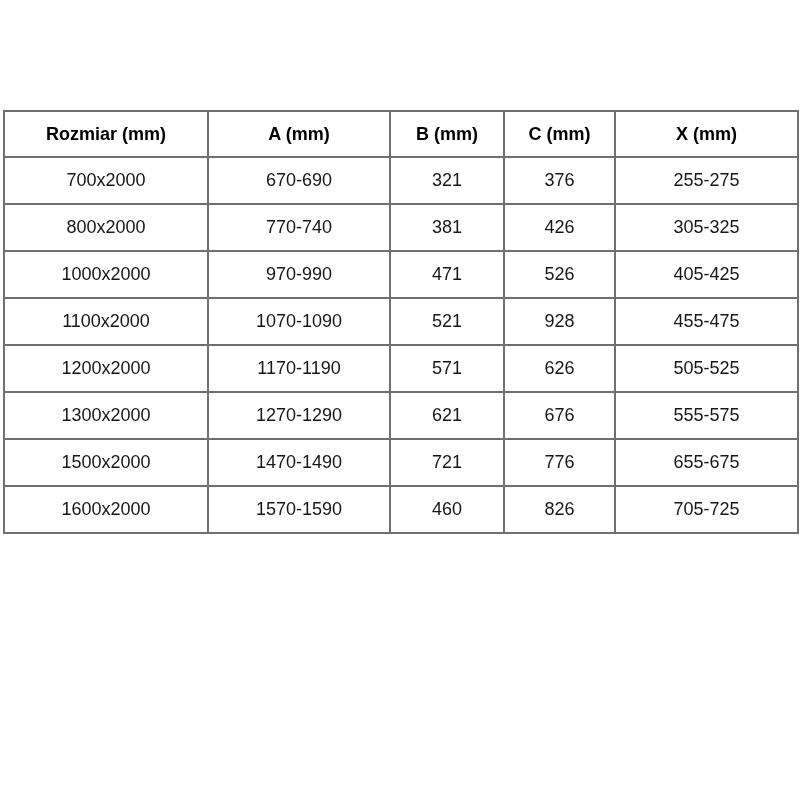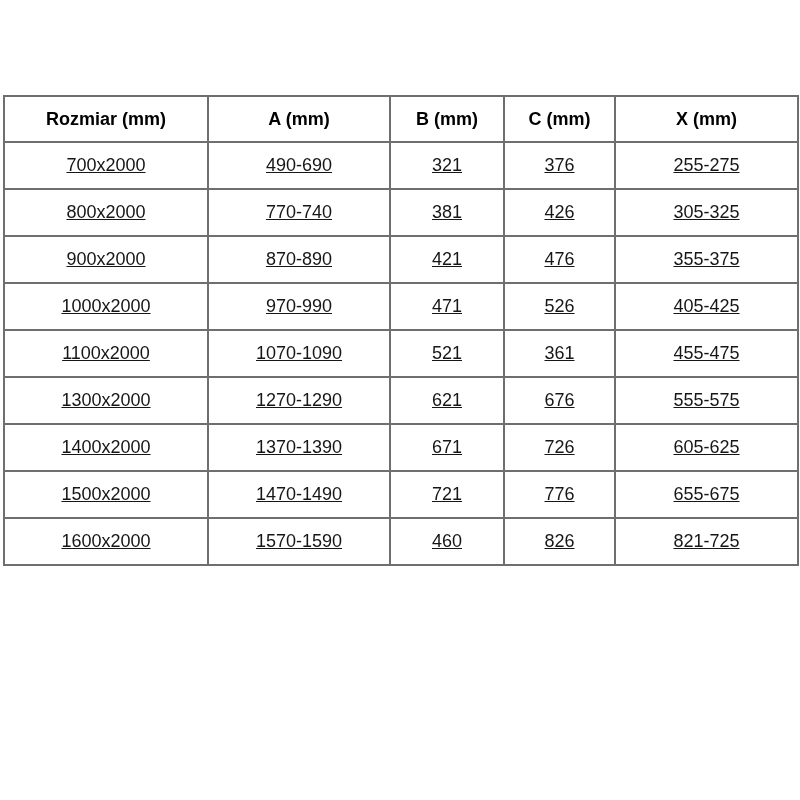--- a/index.html
+++ b/index.html
@@ -16,21 +16,21 @@
   .page{
     position:relative;
     width:800px;
     height:800px;
     background:var(--bg);
     overflow:hidden;
   }
   table.size-table{
     position:absolute;
     left:3px;
-    top:95px;
+    top:110px;
     width:794px;
     border-collapse:collapse;
     table-layout:fixed;
     color:var(--text-color);
     padding-left:36px;
   }
   table.size-table th,
   table.size-table td{
     border:2px solid var(--border-color);
     text-align:center;
@@ -41,21 +41,20 @@
     white-space:nowrap;
   }
   table.size-table th{
     height:44px;
     font-weight:bold;
     color:#000000;
   }
   table.size-table td{
     height:45px;
     font-weight:normal;
-    text-decoration:underline;
   }
   col.c-rozmiar{width:204px;}
   col.c-a{width:182px;}
   col.c-b{width:114px;}
   col.c-c{width:111px;}
   col.c-x{width:183px;}
 </style>
 </head>
 <body>
 
@@ -73,76 +72,69 @@
           <th>Rozmiar (mm)</th>
           <th>A (mm)</th>
           <th>B (mm)</th>
           <th>C (mm)</th>
           <th>X (mm)</th>
         </tr>
     </thead>
     <tbody>
         <tr>
           <td>700x2000</td>
-          <td>490-690</td>
+          <td>670-690</td>
           <td>321</td>
           <td>376</td>
           <td>255-275</td>
         </tr>
         <tr>
           <td>800x2000</td>
           <td>770-740</td>
           <td>381</td>
           <td>426</td>
           <td>305-325</td>
         </tr>
         <tr>
-          <td>900x2000</td>
-          <td>870-890</td>
-          <td>421</td>
-          <td>476</td>
-          <td>355-375</td>
-        </tr>
-        <tr>
           <td>1000x2000</td>
           <td>970-990</td>
           <td>471</td>
           <td>526</td>
           <td>405-425</td>
         </tr>
         <tr>
           <td>1100x2000</td>
           <td>1070-1090</td>
           <td>521</td>
-          <td>361</td>
+          <td>928</td>
           <td>455-475</td>
+        </tr>
+        <tr>
+          <td>1200x2000</td>
+          <td>1170-1190</td>
+          <td>571</td>
+          <td>626</td>
+          <td>505-525</td>
         </tr>
         <tr>
           <td>1300x2000</td>
           <td>1270-1290</td>
           <td>621</td>
           <td>676</td>
           <td>555-575</td>
-        </tr>
-        <tr>
-          <td>1400x2000</td>
-          <td>1370-1390</td>
-          <td>671</td>
-          <td>726</td>
-          <td>605-625</td>
         </tr>
         <tr>
           <td>1500x2000</td>
           <td>1470-1490</td>
           <td>721</td>
           <td>776</td>
           <td>655-675</td>
         </tr>
         <tr>
           <td>1600x2000</td>
           <td>1570-1590</td>
           <td>460</td>
           <td>826</td>
-          <td>821-725</td>
+          <td>705-725</td>
         </tr>
       </tbody>
   </table>
 </div>
 
 </body></html>

